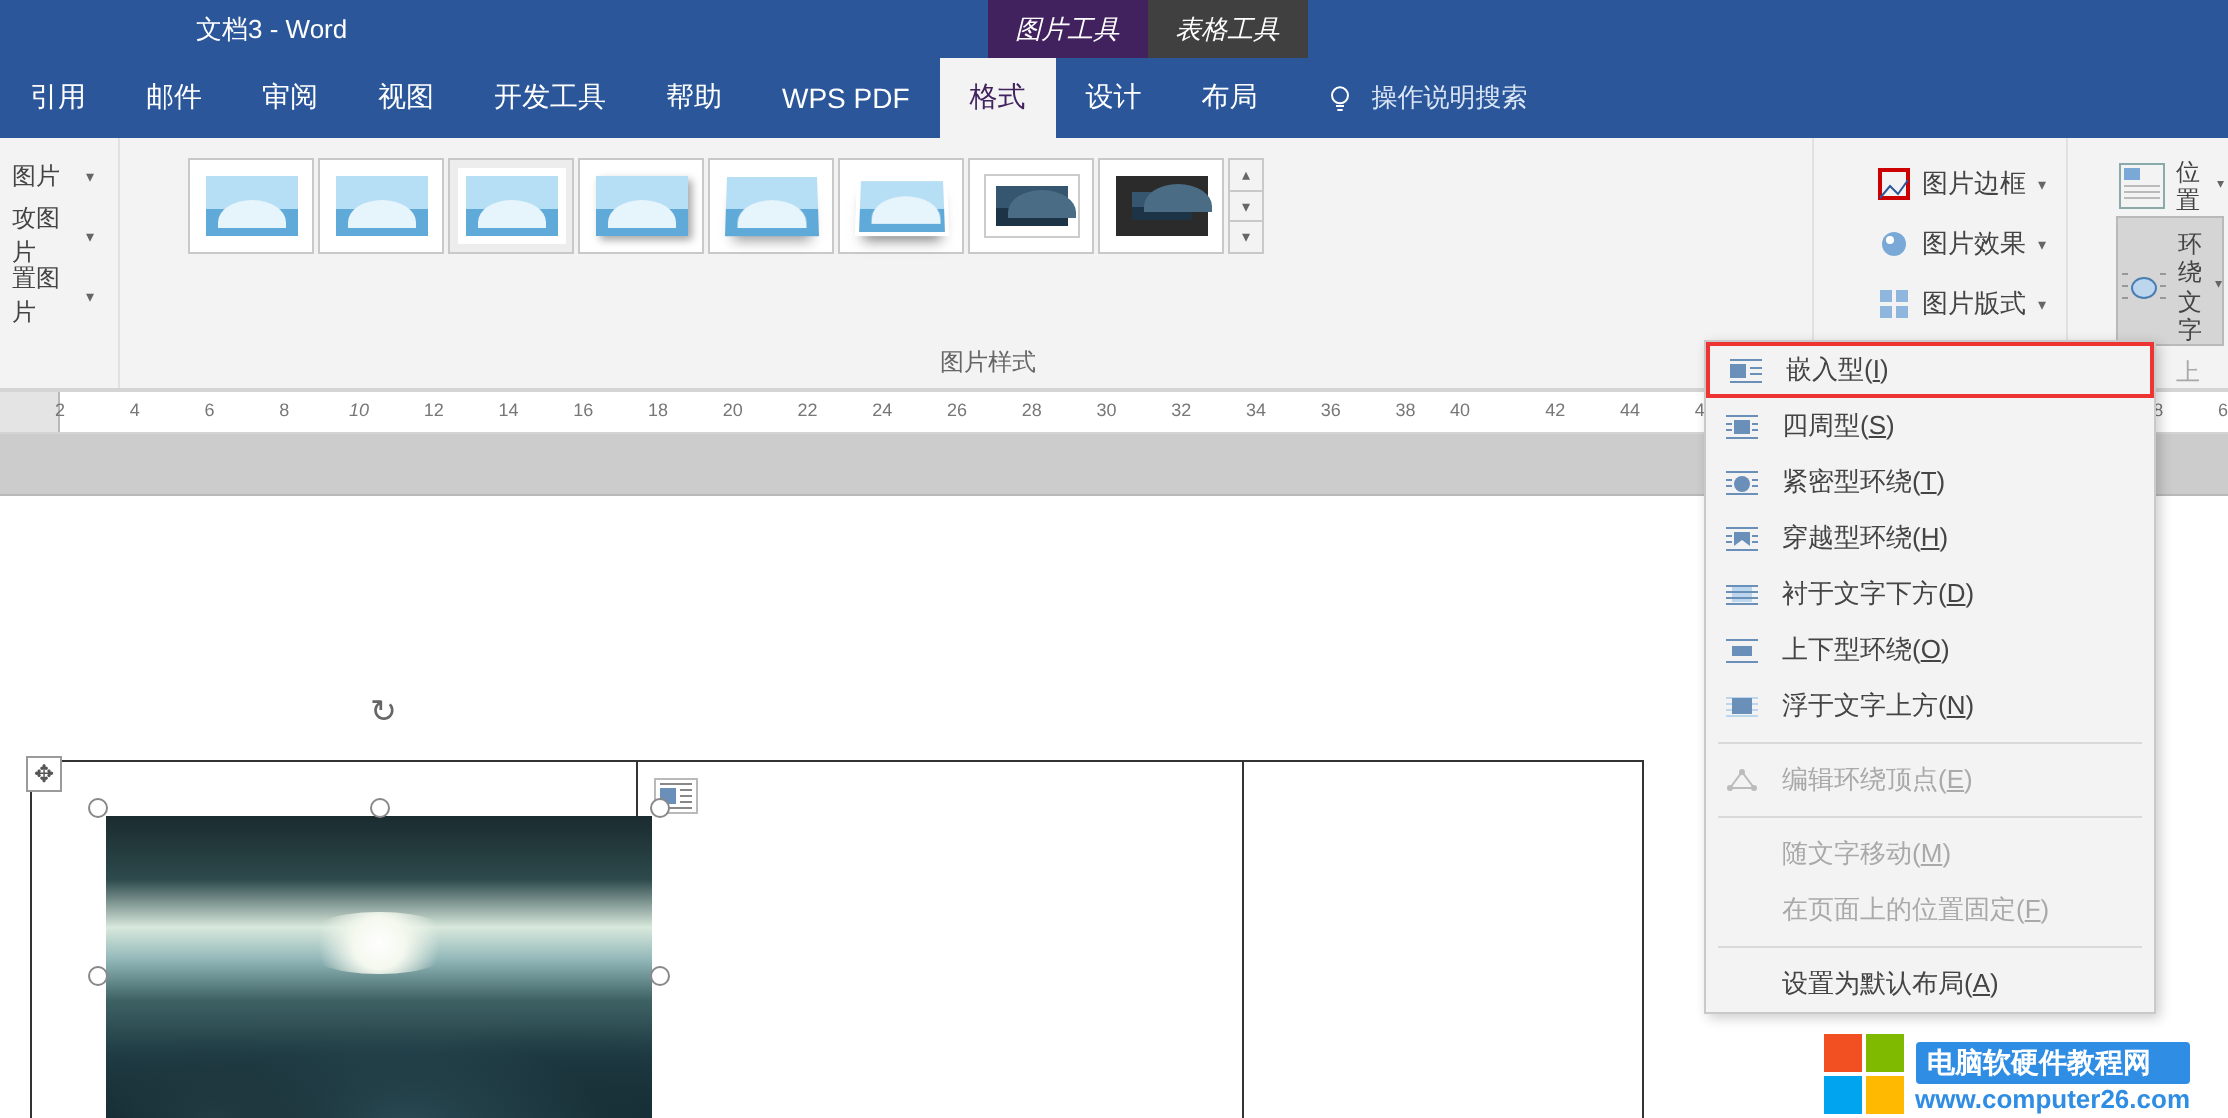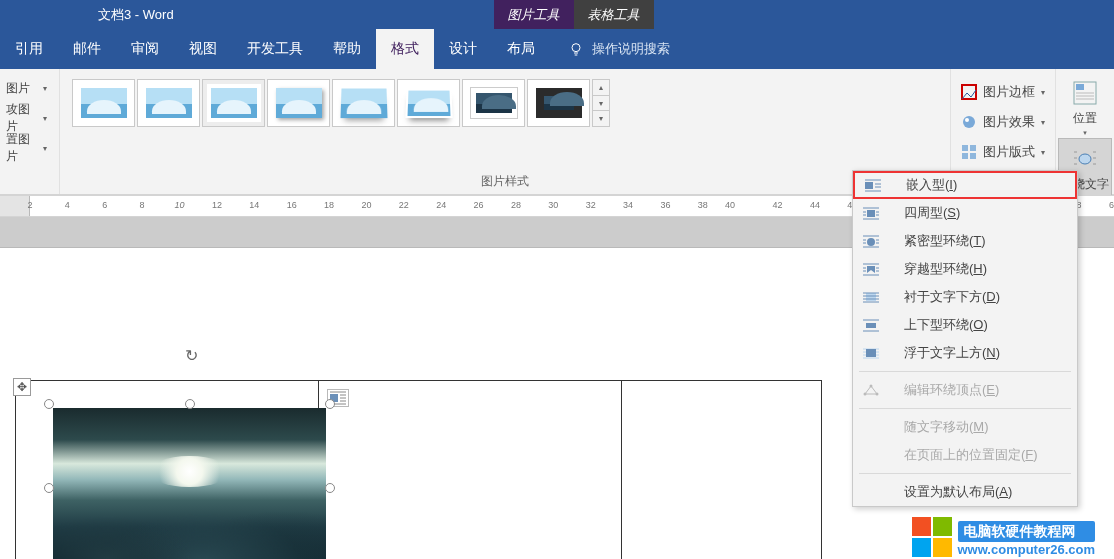--- a/index.html
+++ b/index.html
@@ -13,21 +13,21 @@
 .ctx-tab.picture { background: #41215e; }
 .ctx-tab.table { background: #404040; }
 
 
 .menubar { height: 40px; background: #2b579a; display: flex; align-items: stretch; color: #fff; }
 .menu-item { padding: 0 15px; display: flex; align-items: center; font-size: 14px; cursor: pointer; }
 .menu-item.active { background: #f3f3f3; color: #41215e; }
 .tell-me { display: flex; align-items: center; margin-left: 18px; gap: 8px; font-size: 13px; color: #dbe6f4; }
 
 
-.ribbon { height: 126px; background: #f3f3f3; border-bottom: 1px solid #d4d4d4; display: flex; }
+.ribbon { height: 126px; background: #f3f3f3; border-bottom: 1px solid #d4d4d4; display: flex; gap: 22px; }
 .ribbon-group { border-right: 1px solid #e1e1e1; padding: 4px 8px 2px; display: flex; flex-direction: column; }
 .ribbon-group.first { width: 60px; padding-left: 2px; }
 .stack-btn { height: 30px; display: flex; align-items: center; justify-content: space-between; font-size: 12px; padding: 0 4px; cursor: pointer; }
 .stack-btn .tri { font-size: 8px; color: #666; margin-left: 2px; }
 
 .styles-group { flex-direction: column; align-items: stretch; }
 .styles-row { display: flex; align-items: center; gap: 2px; padding: 6px 4px 2px; }
 .style-thumb { width: 63px; height: 48px; border: 1px solid #c9c9c9; background: #fff; display: flex; align-items: center; justify-content: center; cursor: pointer; position: relative; }
 .style-thumb .pic { width: 46px; height: 30px; background: linear-gradient(to bottom, #b6dff5 55%, #5faad8 55%); position: relative; }
 .style-thumb .pic::after { content: ""; position: absolute; bottom: 4px; left: 6px; width: 34px; height: 14px; background: #e6f4fc; border-radius: 50% 50% 0 0 / 80% 80% 0 0; }
@@ -44,21 +44,21 @@
 .gallery-ctrl { width: 18px; display: flex; flex-direction: column; border: 1px solid #c9c9c9; height: 48px; }
 .gallery-ctrl div { flex: 1; display: flex; align-items: center; justify-content: center; font-size: 8px; color: #666; border-bottom: 1px solid #c9c9c9; cursor: pointer; }
 .gallery-ctrl div:last-child { border-bottom: none; }
 .group-label { text-align: center; font-size: 12px; color: #666; margin-top: auto; padding-bottom: 2px; }
 
 .fmt-group { padding: 8px 10px; }
 .fmt-row { display: flex; align-items: center; gap: 6px; font-size: 13px; height: 30px; cursor: pointer; }
 .fmt-icon { width: 16px; height: 16px; display: inline-flex; align-items: center; justify-content: center; }
 
 .arrange-group { padding: 4px 2px; display: flex; }
-.big-btn { width: 54px; display: flex; flex-direction: column; align-items: center; justify-content: flex-start; padding-top: 6px; font-size: 12px; cursor: pointer; gap: 4px; text-align: right; line-height: 1.2; }
+.big-btn { width: 54px; display: flex; align-items: center; justify-content: flex-start; padding-top: 6px; font-size: 12px; cursor: pointer; gap: 4px; text-align: left; line-height: 1.2; }
 .big-btn.highlighted { background: #d5d5d5; border: 1px solid #b9b9b9; }
 .big-btn .ic { width: 28px; height: 28px; display: flex; align-items: center; justify-content: center; }
 .big-btn .tri2 { font-size: 7px; color: #666; }
 .big-btn.disabled { color: #a9a9a9; }
 
 
 .ruler { height: 22px; background: #fff; border-top: 1px solid #d4d4d4; border-bottom: 1px solid #d4d4d4; position: relative; overflow: hidden; font-size: 9px; color: #777; }
 .ruler-left { position: absolute; left: 0; top: 0; bottom: 0; width: 30px; background: #e4e4e4; border-right: 1px solid #b9b9b9; }
 .ruler-ticks { position: absolute; left: 30px; right: 0; top: 0; bottom: 0; display: flex; }
 .ruler-num { position: absolute; top: 4px; transform: translateX(-50%); }
@@ -89,21 +89,21 @@
   radial-gradient(160px 80px at 85% 100%, #1a343c 0%, transparent 70%); }
 .handle { position: absolute; width: 10px; height: 10px; background: #fff; border: 1px solid #888; border-radius: 50%; }
 .h-tl{top:-1px;left:-1px}.h-tr{top:-1px;right:-1px}
 .h-tm{top:-1px;left:50%;margin-left:-5px}
 .h-ml{left:-1px;top:50%;margin-top:-5px}.h-mr{right:-1px;top:50%;margin-top:-5px}
 
 .cell2-ico { width: 22px; height: 18px; border: 1px solid #b9b9b9; display: inline-flex; align-items: center; justify-content: center; margin: 4px 0 0 4px; }
 
 
 .wrap-menu { position: absolute; top: 170px; left: 852px; width: 226px; background: #f3f3f3; border: 1px solid #c9c9c9; box-shadow: 2px 2px 6px rgba(0,0,0,.2); z-index: 50; font-size: 13px; }
-.wrap-menu .mi { display: flex; align-items: center; height: 28px; padding: 0 14px 0 8px; gap: 23px; cursor: pointer; }
+.wrap-menu .mi { display: flex; align-items: center; height: 28px; padding: 0 14px 0 8px; gap: 10px; cursor: pointer; }
 .wrap-menu .mi.sel { border: 2px solid #e33; }
 .wrap-menu .mi.disabled { color: #a9a9a9; cursor: default; }
 .wrap-menu .sep { height: 1px; background: #d9d9d9; margin: 4px 6px; }
 .wrap-menu .wi { width: 20px; height: 16px; display: inline-flex; align-items: center; justify-content: center; flex-shrink: 0; }
 .wrap-menu .hot { text-decoration: underline; }
 
 
 .branding { position: absolute; right: 19px; bottom: 2px; display: flex; align-items: flex-end; gap: 6px; z-index: 60; }
 .win-logo { width: 40px; height: 40px; display: grid; grid-template-columns: 1fr 1fr; grid-template-rows: 1fr 1fr; gap: 2px; }
 .win-logo div:nth-child(1){background:#f25022}.win-logo div:nth-child(2){background:#7fba00}.win-logo div:nth-child(3){background:#00a4ef}.win-logo div:nth-child(4){background:#ffb900}
@@ -123,20 +123,21 @@
   </div>
 </div>
 
 <div class="menubar">
   <div class="menu-item">引用</div>
   <div class="menu-item">邮件</div>
   <div class="menu-item">审阅</div>
   <div class="menu-item">视图</div>
   <div class="menu-item">开发工具</div>
   <div class="menu-item">帮助</div>
+  <div class="menu-item">WPS PDF</div>
   <div class="menu-item active">格式</div>
   <div class="menu-item">设计</div>
   <div class="menu-item">布局</div>
   <div class="tell-me">
     <span>
       <svg width="16" height="16" viewBox="0 0 24 24" fill="none" stroke="#fff" stroke-width="1.5">
           <circle cx="12" cy="10" r="6"></circle>
           <path d="M9 18h6M10 21h4"></path>
         </svg>
     </span>

